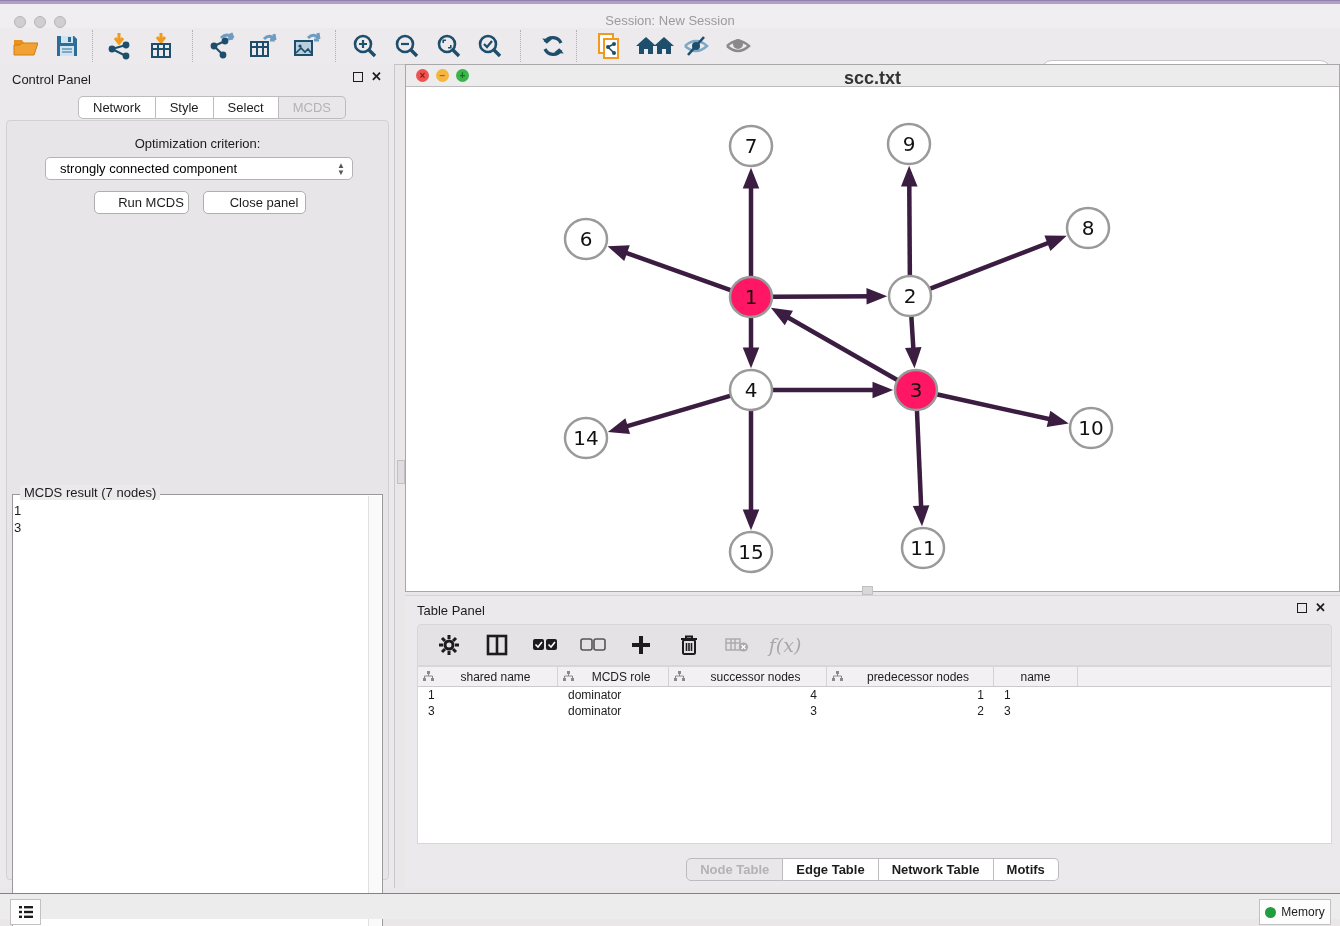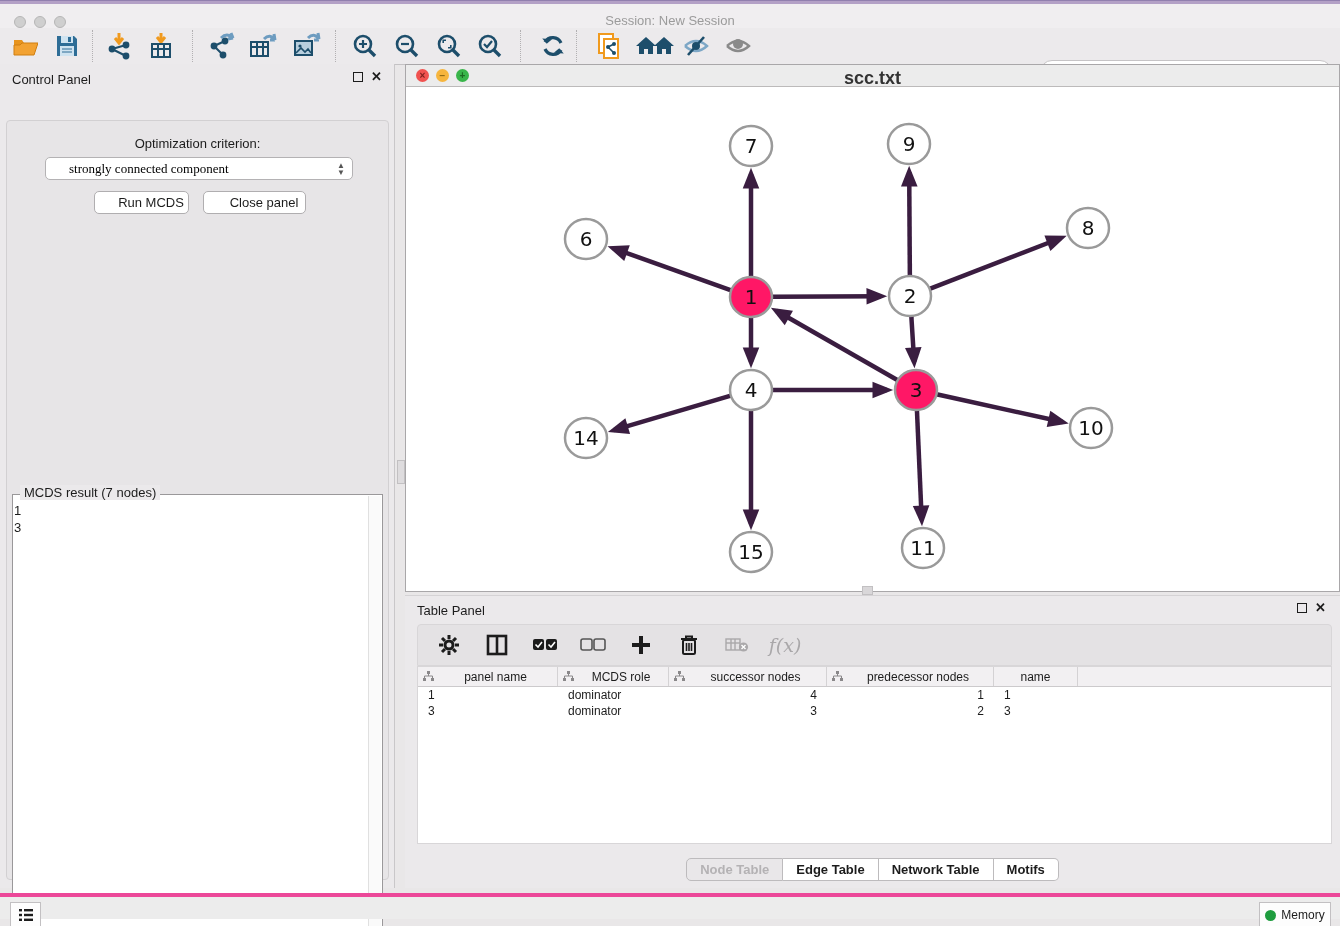--- a/index.html
+++ b/index.html
@@ -28,21 +28,21 @@
   .close-glyph{font-size:13px;font-weight:bold;color:#1c1c1c;line-height:10px;}
   .tabbar{position:absolute;display:flex;font-size:13px;}
   #cp-tabs{left:78px;top:32px;}
   .tab{padding:3px 14px;background:#fff;border:1px solid #bdbbbd;border-left:none;color:#1c1c1c;cursor:default;}
   .tab:first-child{border-left:1px solid #bdbbbd;border-radius:5px 0 0 5px;}
   .tab:last-child{border-radius:0 5px 5px 0;}
   .tab.active{background:#e9e7e9;color:#b4b2b4;}
   #cp-content{left:6px;top:56px;width:383px;height:760px;background:#e7e5e7;border:1px solid #d2d0d2;border-radius:4px;box-sizing:border-box;}
   #opt-label{left:0;top:72px;width:395px;text-align:center;font-size:13px;color:#1c1c1c;}
   #criterion-select{left:45px;top:93px;width:308px;height:23px;background:#fff;border:1px solid #b4b2b4;border-radius:5px;font-size:13px;display:flex;align-items:center;box-sizing:border-box;}
-  #criterion-select .val{padding-left:23px;flex:1;font-family:Liberation Serif, serif;}
+  #criterion-select .val{padding-left:14px;flex:1;}
   .stepper{width:16px;height:17px;margin-right:3px;display:flex;flex-direction:column;align-items:center;justify-content:center;color:#555;font-size:8px;line-height:7px;}
   .push-btn{position:absolute;height:23px;background:#fff;border:1px solid #b0aeb0;border-radius:5px;font-size:13px;color:#1c1c1c;display:flex;align-items:center;justify-content:center;box-sizing:border-box;padding-left:19px;}
   #run-btn{left:94px;top:127px;width:95px;}
   #close-btn{left:203px;top:127px;width:103px;}
   
   #result-box{left:12px;top:430px;width:371px;height:440px;border:1px solid #9a989a;background:#fff;box-sizing:border-box;}
   #result-title{left:20px;top:421px;background:#ebe9eb;padding:0 4px;font-size:13px;color:#1c1c1c;}
   #result-text{left:14px;top:438px;width:352px;height:425px;font-size:13px;color:#1c1c1c;line-height:17px;white-space:pre;}
   #result-scroll{left:368px;top:432px;width:12px;height:436px;background:#fafafa;border-left:1px solid #e0e0e0;}
   
@@ -65,21 +65,21 @@
   #tbl{left:12px;top:70px;width:915px;height:178px;background:#fff;border:1px solid #d8d6d8;overflow:hidden;box-sizing:border-box;}
   #tbl-header{display:flex;height:19px;border-bottom:1px solid #cccacc;background:#f2f0f2;font-size:12px;color:#1c1c1c;}
   .th{display:flex;align-items:center;border-right:1px solid #d4d2d4;box-sizing:border-box;position:relative;}
   .th .lbl{flex:1;text-align:center;}
   .th .hier{margin-left:5px;}
   .tr{display:flex;height:16px;font-size:12px;color:#1c1c1c;align-items:center;}
   .td{box-sizing:border-box;padding:0 10px;overflow:hidden;white-space:nowrap;}
   #tp-tabs{left:0;top:262px;width:935px;display:flex;justify-content:center;font-size:13px;font-weight:bold;}
   #tp-tabs .tab{font-weight:bold;padding:3px 13px;}
   
-  #status-bar{left:0;top:893px;width:1340px;height:26px;background:#ececec;border-top:4px solid #ec4899;box-sizing:border-box;}
+  #status-bar{left:0;top:893px;width:1340px;height:26px;background:#ececec;border-top:1px solid #ec4899;box-sizing:border-box;}
   #list-btn{left:10px;top:5px;width:29px;height:24px;background:#fdfdfd;border:1px solid #c2c0c2;display:flex;align-items:center;justify-content:center;}
   #memory-btn{right:9px;top:5px;width:70px;height:24px;background:#fdfdfd;border:1px solid #c2c0c2;display:flex;align-items:center;justify-content:center;gap:5px;font-size:12px;color:#1c1c1c;position:absolute;}
   #memory-dot{width:11px;height:11px;border-radius:50%;background:#1f9d3f;}
   svg{display:block;}
 </style>
 </head>
 <body>
 
 <div id="app">
 
@@ -234,20 +234,26 @@
         </svg>
     </div>
   </div>
 
   <div id="control-panel" class="abs">
     <div id="cp-title" class="abs">Control Panel</div>
     <div id="cp-btns" class="panel-btns">
       <span class="float-glyph"></span>
       <span class="close-glyph">✕</span>
     </div>
+    <div id="cp-tabs" class="tabbar">
+        <div class="tab">Network</div>
+        <div class="tab">Style</div>
+        <div class="tab">Select</div>
+        <div class="tab active">MCDS</div>
+      </div>
     <div id="cp-content" class="abs"></div>
     <div id="opt-label" class="abs">Optimization criterion:</div>
     <div id="criterion-select" class="abs">
       <span class="val">strongly connected component</span>
       <span class="stepper">
           <span>▲</span>
           <span>▼</span>
         </span>
     </div>
     <div id="run-btn" class="push-btn">Run MCDS</div>
@@ -418,21 +424,21 @@
       <div id="tbl-header">
           <div class="th" style="width: 140px;">
             <svg class="hier" width="11" height="11">
               <g fill="#8a888a">
                 <rect x="4" y="0" width="3" height="3"></rect>
                 <rect x="0" y="7" width="3" height="3"></rect>
                 <rect x="8" y="7" width="3" height="3"></rect>
               </g>
               <path d="M5.5 3 v2 M1.5 7 v-2 h8 v2" stroke="#8a888a" fill="none"></path>
             </svg>
-            <span class="lbl">panel name</span>
+            <span class="lbl">shared name</span>
           </div>
           <div class="th" style="width: 111px;">
             <svg class="hier" width="11" height="11">
               <g fill="#8a888a">
                 <rect x="4" y="0" width="3" height="3"></rect>
                 <rect x="0" y="7" width="3" height="3"></rect>
                 <rect x="8" y="7" width="3" height="3"></rect>
               </g>
               <path d="M5.5 3 v2 M1.5 7 v-2 h8 v2" stroke="#8a888a" fill="none"></path>
             </svg>

